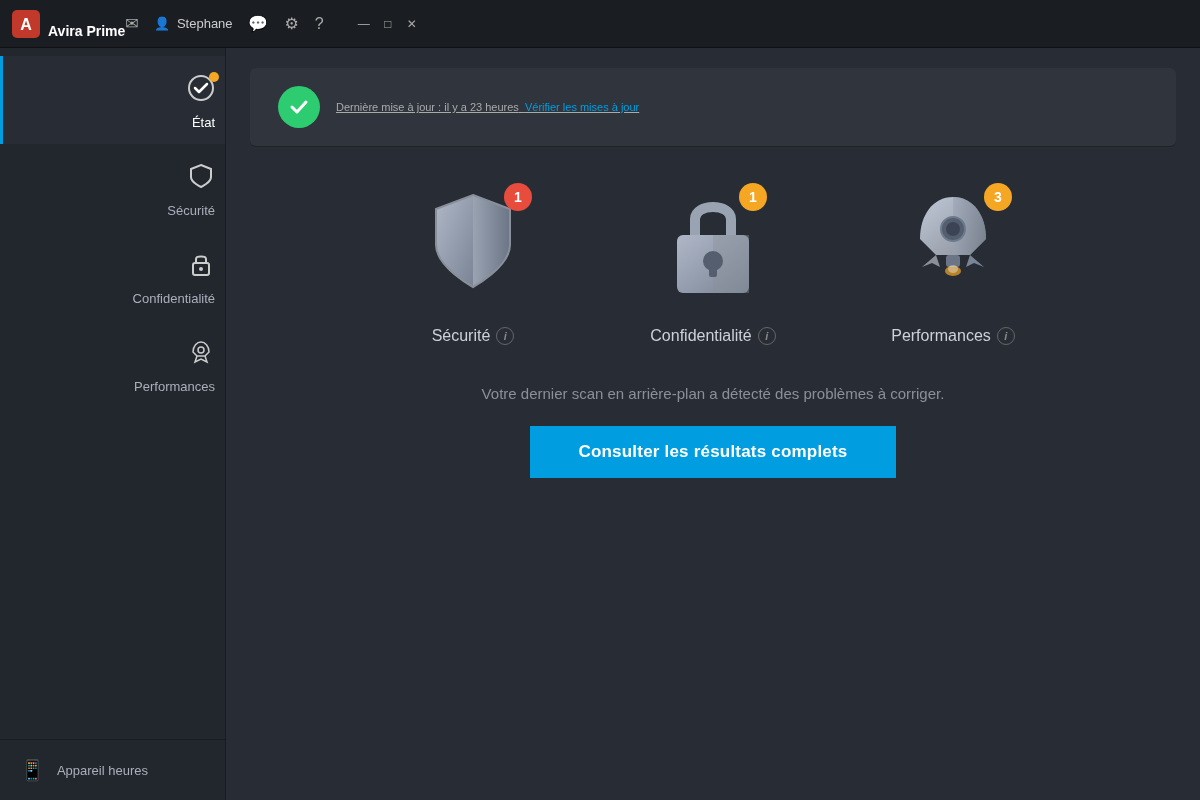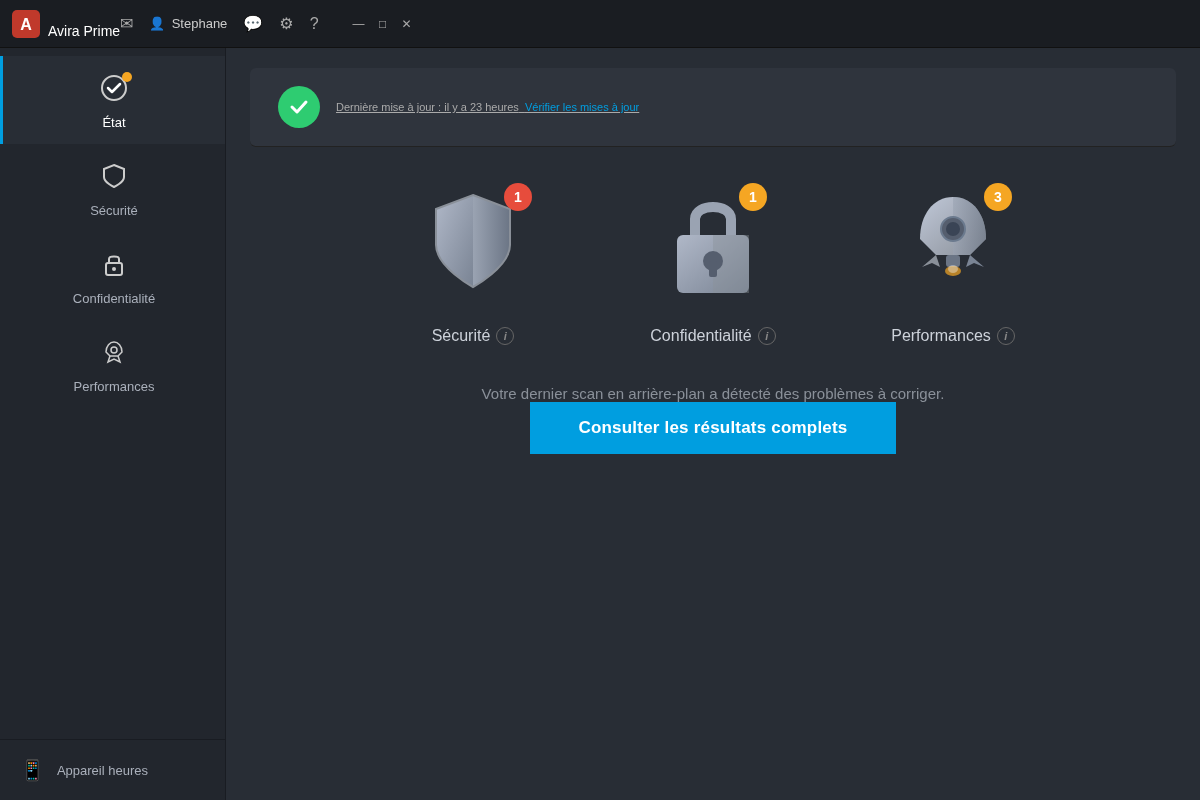--- a/index.html
+++ b/index.html
@@ -26,21 +26,21 @@
       display: flex;
       align-items: center;
       gap: 8px;
     }
     .avira-logo-icon {
       width: 28px;
       height: 28px;
     }
     .title-bar-title {
       font-size: 14px;
-      font-weight: 400;
+      font-weight: 700;
       color: #ffffff;
       margin-right: auto;
       margin-top: 14px;
     }
     .title-bar-actions {
       display: flex;
       align-items: center;
       gap: 16px;
     }
     .title-bar-icon {
@@ -83,21 +83,21 @@
       width: 226px;
       background: #22262d;
       display: flex;
       flex-direction: column;
       padding-top: 8px;
       border-right: 1px solid #191c22;
     }
     .sidebar-item {
       display: flex;
       flex-direction: column;
-      align-items: center;
+      align-items: flex-end;
       padding: 18px 10px 14px;
       cursor: pointer;
       position: relative;
       color: #aab0bb;
       border-left: 3px solid transparent;
     }
     .sidebar-item.active {
       background: #282d35;
       border-left: 3px solid #009ee0;
       color: #fff;
@@ -247,20 +247,21 @@
     
     .scan-result-section {
       display: flex;
       flex-direction: column;
       align-items: center;
       padding: 20px 40px 30px;
     }
     .scan-result-text {
       font-size: 15px;
       color: #8a9099;
+      margin-bottom: 24px;
       text-align: center;
     }
     .consult-btn {
       background: #009ee0;
       color: #fff;
       border: none;
       border-radius: 0;
       padding: 16px 48px;
       font-size: 17px;
       font-weight: 600;

